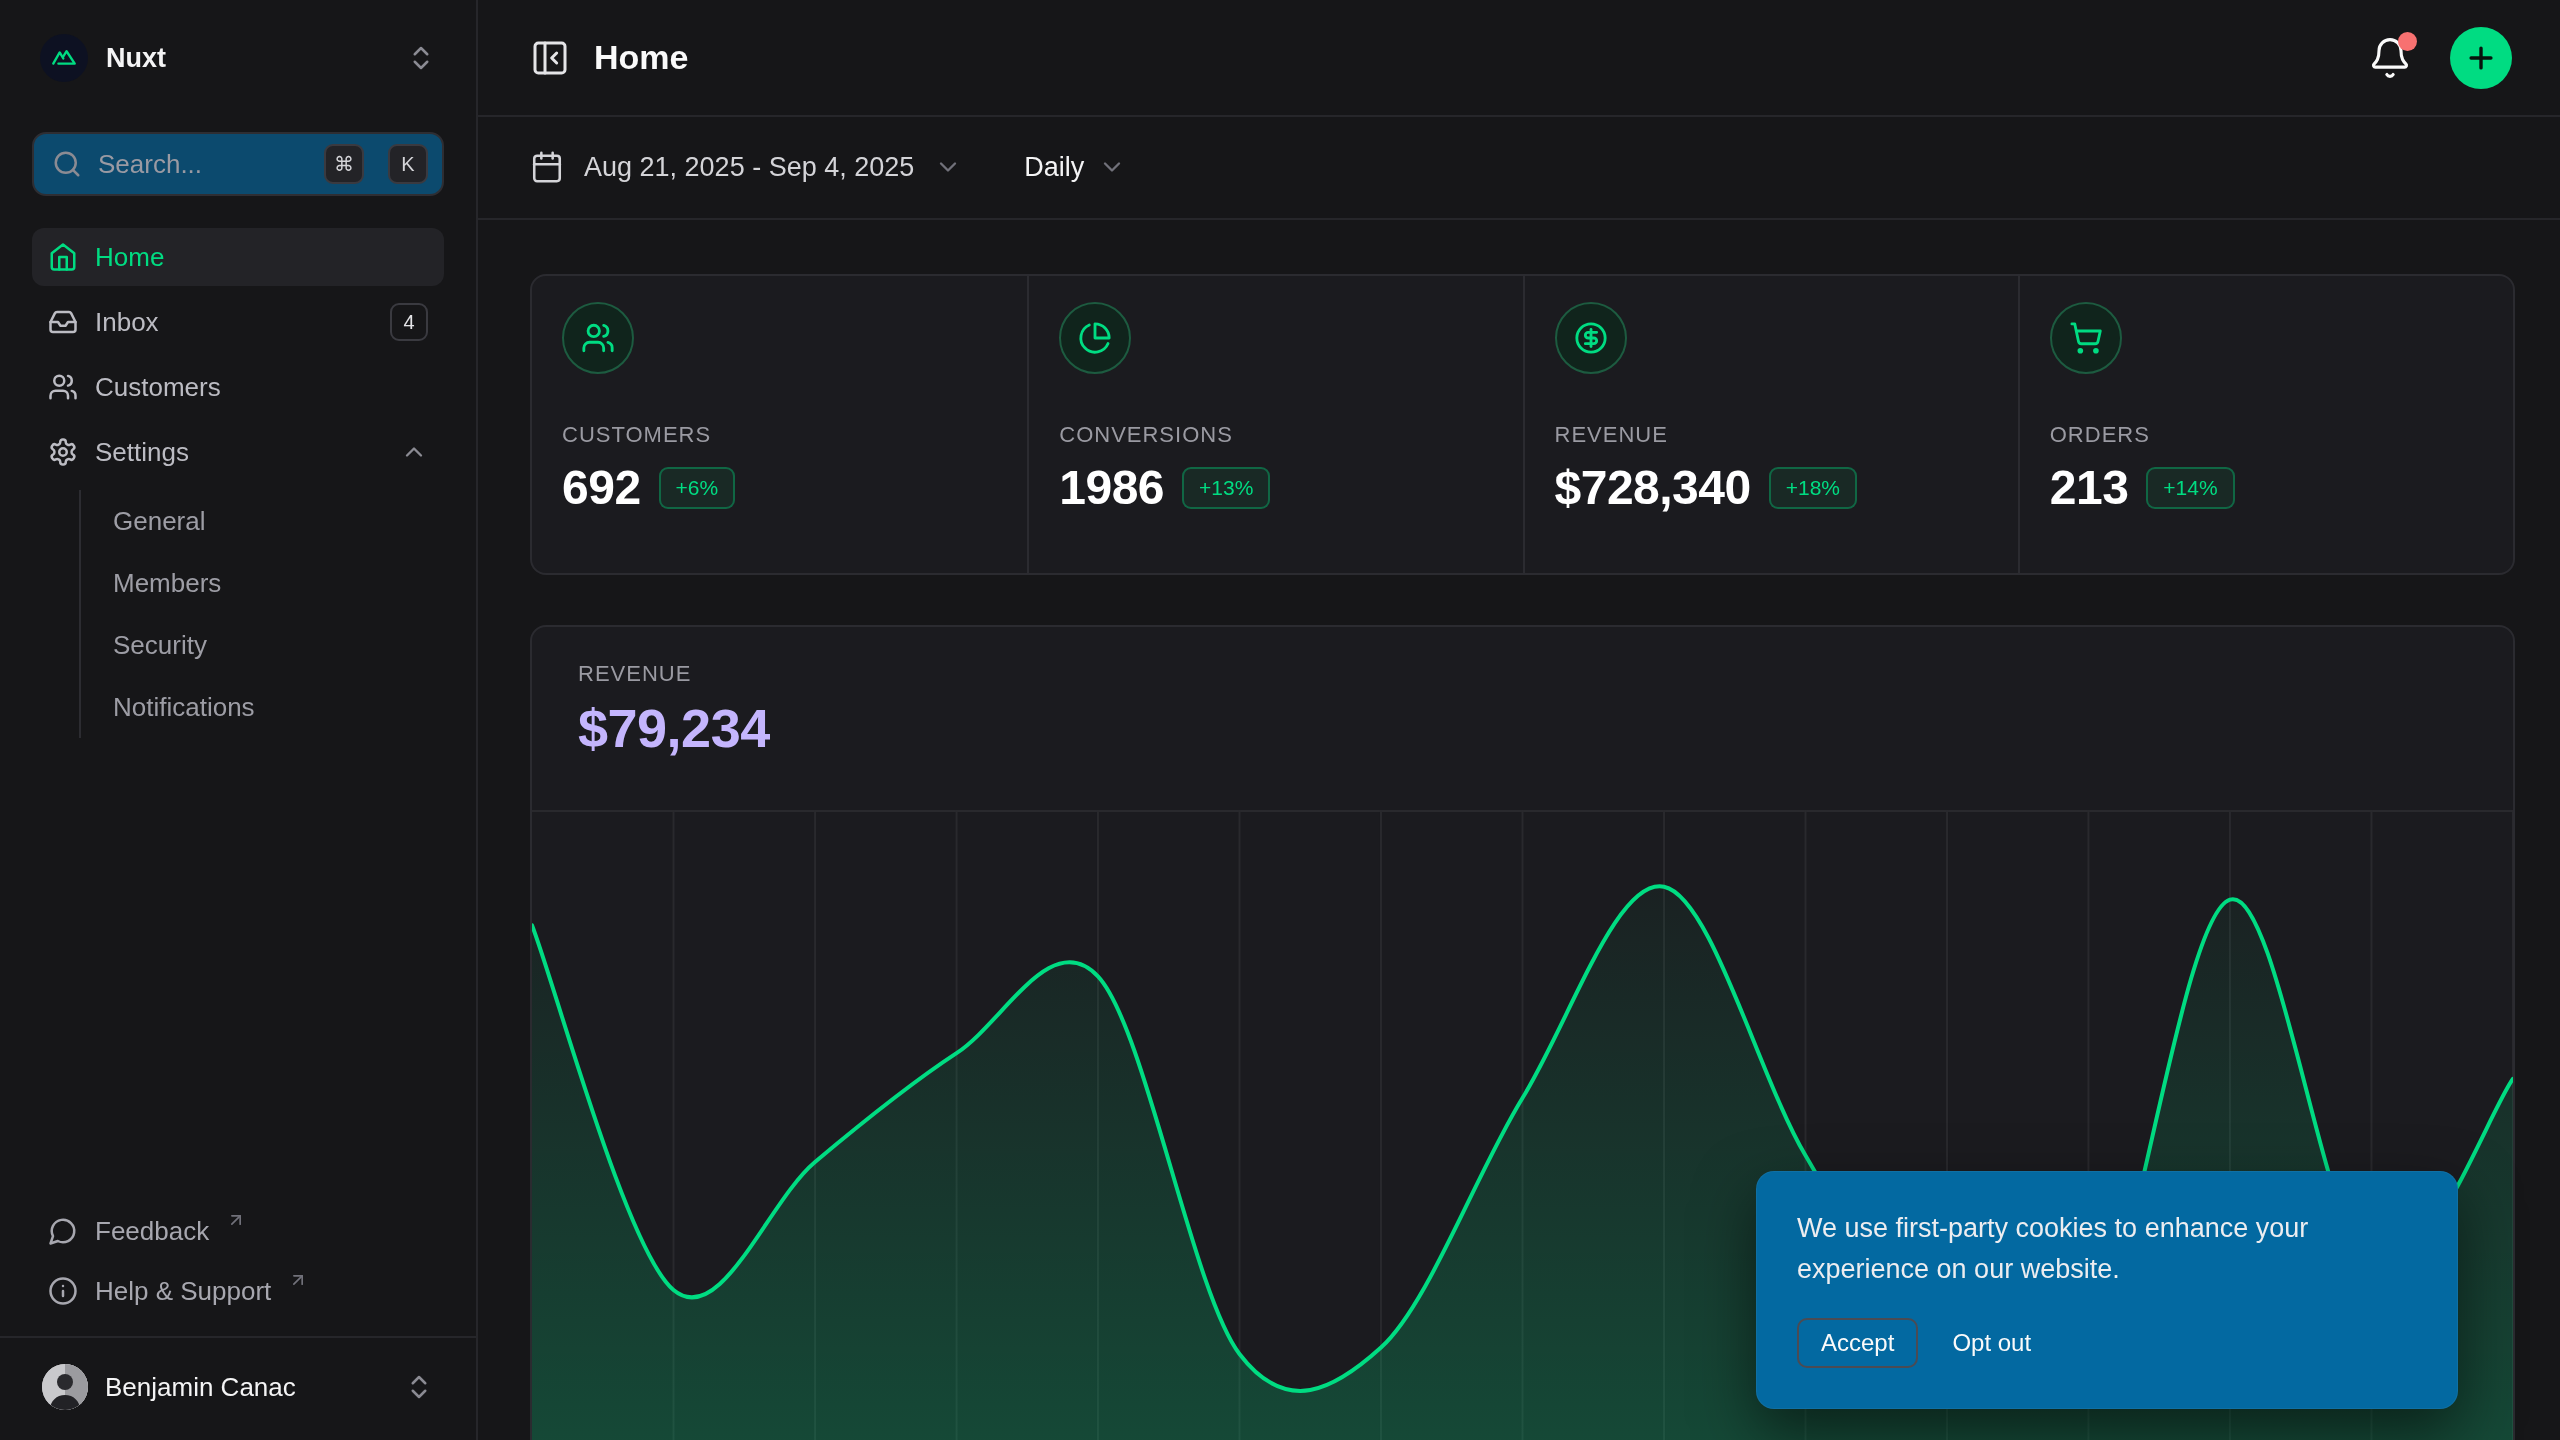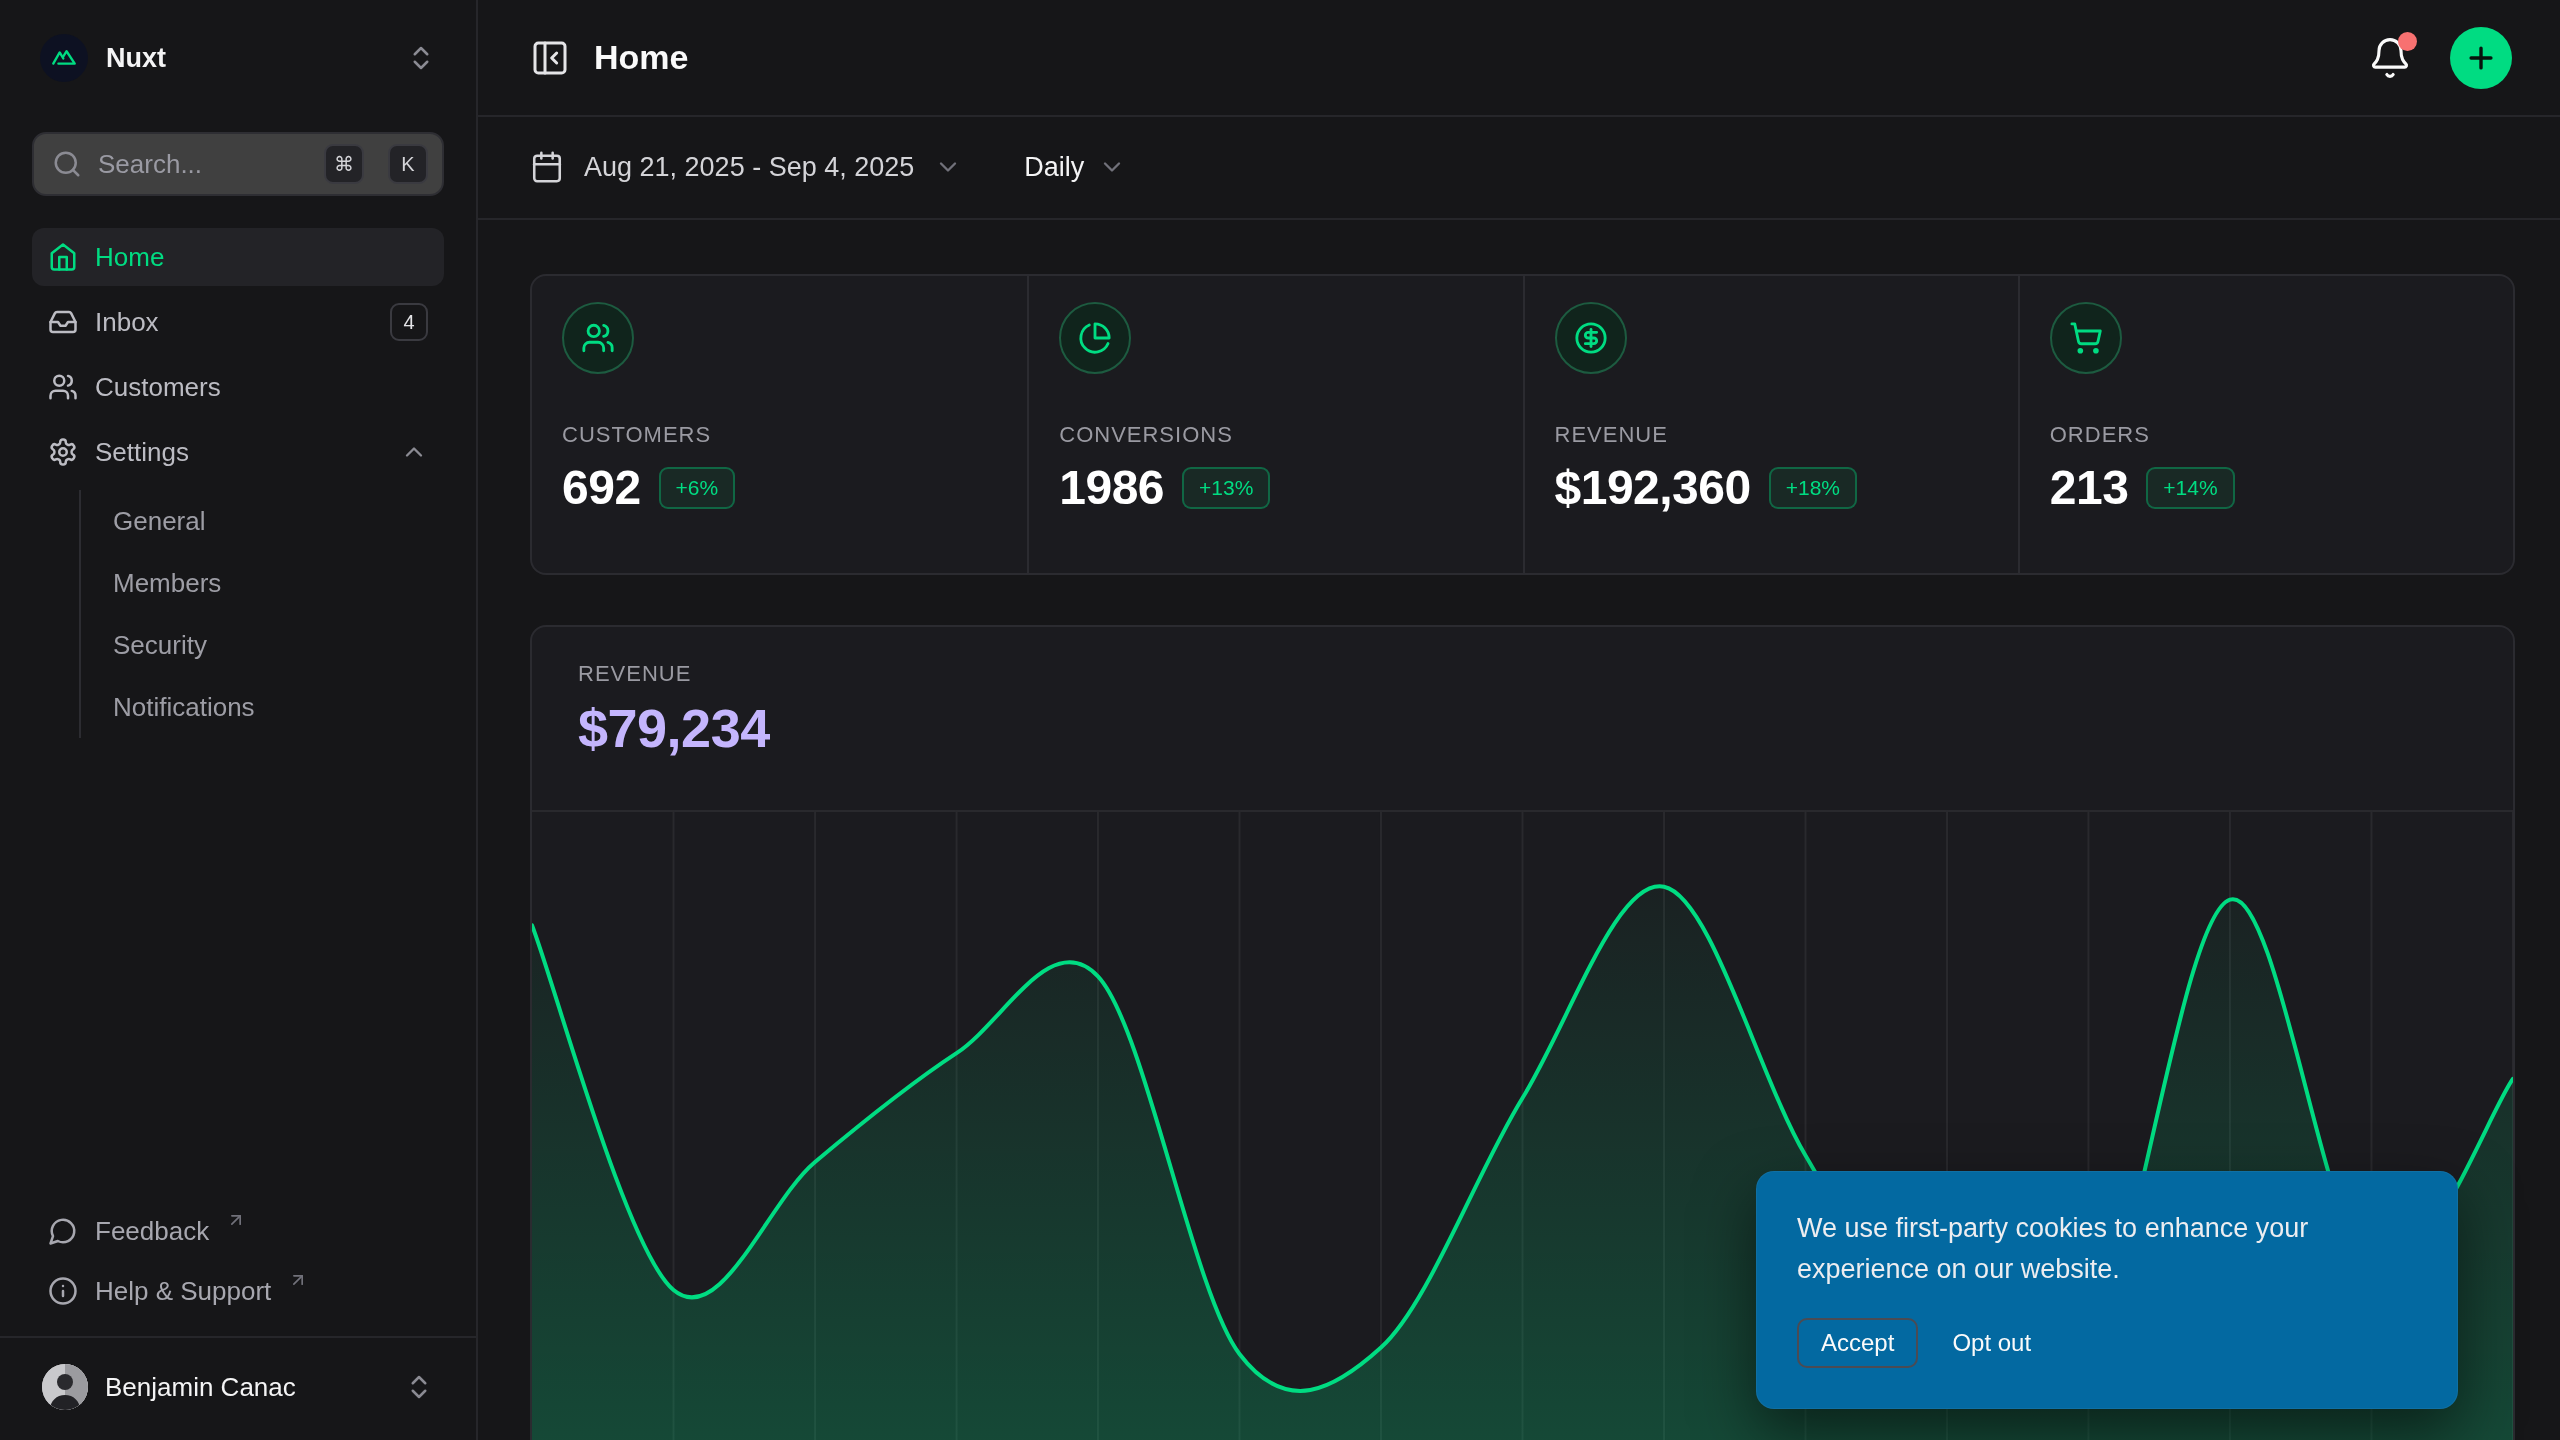--- a/index.html
+++ b/index.html
@@ -21,21 +21,21 @@
     padding:30px 32px 20px 32px;
   }
   .brand-row { display:flex; align-items:center; gap:18px; padding:4px 8px; border-radius:12px; cursor:pointer; }
   .brand-logo { width:48px; height:48px; border-radius:50%; background:#0d1122; display:flex; align-items:center; justify-content:center; }
   .brand-name { font-size:27px; font-weight:700; color:#f4f4f5; flex:1; }
   .muted-icon { color:#8b8b93; }
   .dim-icon { color:#71717a; }
 
   .search-box {
     margin-top:46px; height:64px; border-radius:14px;
-    background:#404040; border:2px solid #2e2e33;
+    background:#0c4a6e; border:2px solid #2e2e33;
     display:flex; align-items:center; gap:16px; padding:0 14px 0 18px;
   }
   .search-placeholder { flex:1; font-size:26px; color:#9a9aa3; }
   .kbd {
     min-width:40px; height:40px; padding:0 8px; border-radius:9px;
     background:#232327; border:2px solid #3a3a40;
     display:flex; align-items:center; justify-content:center;
     font-size:20px; color:#d4d4d8;
   }
   .kbd + .kbd { margin-left:8px; }
@@ -387,21 +387,21 @@
       <div class="stat-cell">
         <div class="stat-icon-wrap">
           <svg width="34" height="34" viewBox="0 0 24 24" fill="none" stroke="currentColor" stroke-width="2" stroke-linecap="round" stroke-linejoin="round">
               <circle cx="12" cy="12" r="10"></circle>
               <path d="M16 8h-6a2 2 0 1 0 0 4h4a2 2 0 1 1 0 4H8"></path>
               <path d="M12 18V6"></path>
             </svg>
         </div>
         <div class="stat-label">REVENUE</div>
         <div class="stat-value-row">
-          <span class="stat-value">$192,360</span>
+          <span class="stat-value">$728,340</span>
           <span class="delta-badge">+18%</span>
         </div>
       </div>
       <div class="stat-cell">
         <div class="stat-icon-wrap">
           <svg width="34" height="34" viewBox="0 0 24 24" fill="none" stroke="currentColor" stroke-width="2" stroke-linecap="round" stroke-linejoin="round">
               <circle cx="8" cy="21" r="1"></circle>
               <circle cx="19" cy="21" r="1"></circle>
               <path d="M2.05 2.05h2l2.66 12.42a2 2 0 0 0 2 1.58h9.78a2 2 0 0 0 1.95-1.57l1.65-7.43H5.12"></path>
             </svg>

